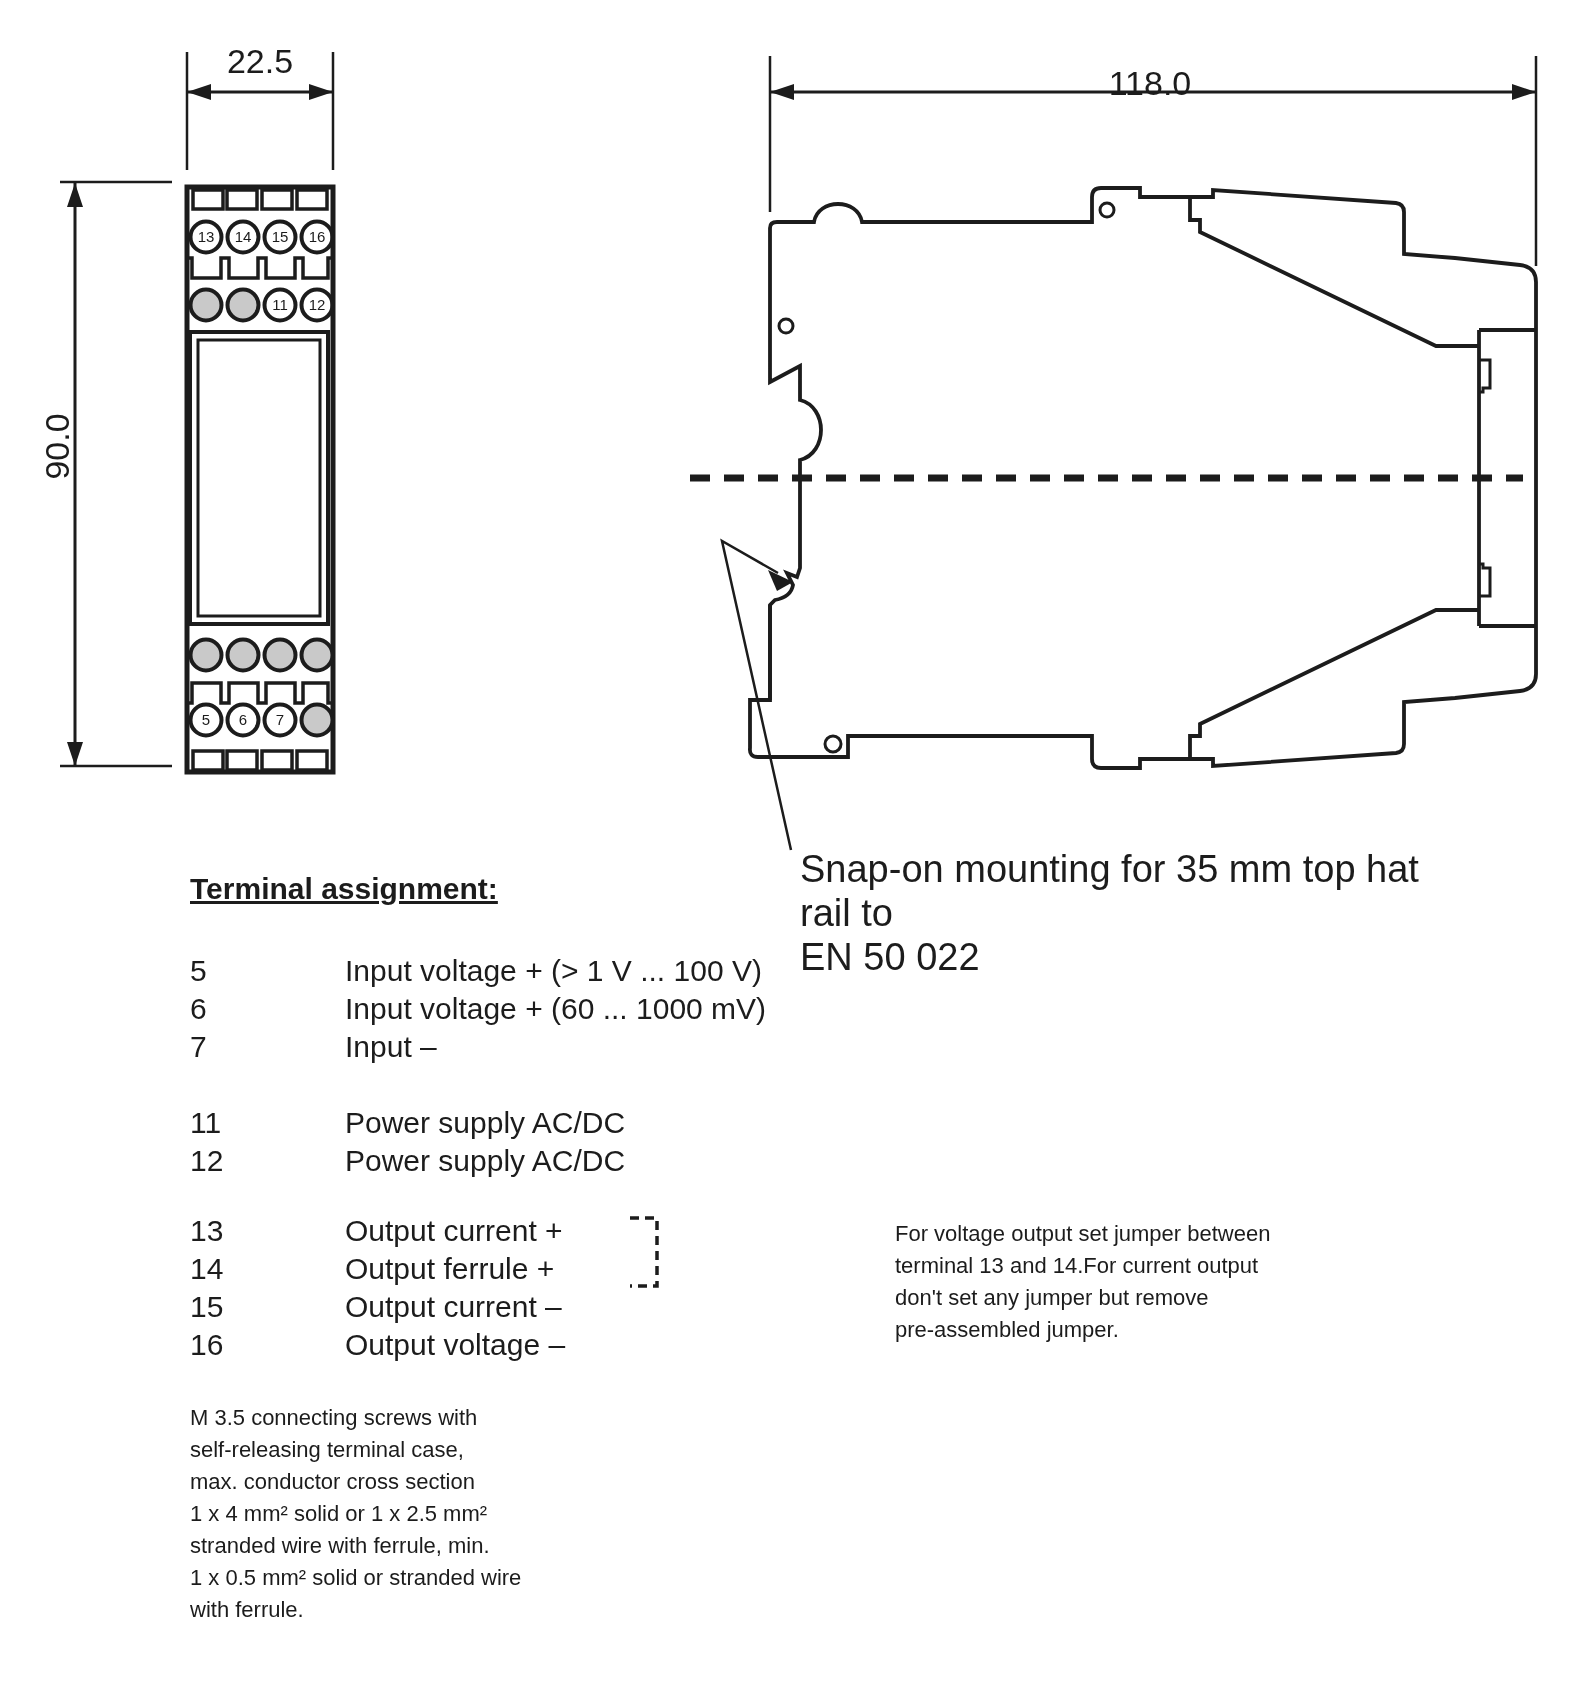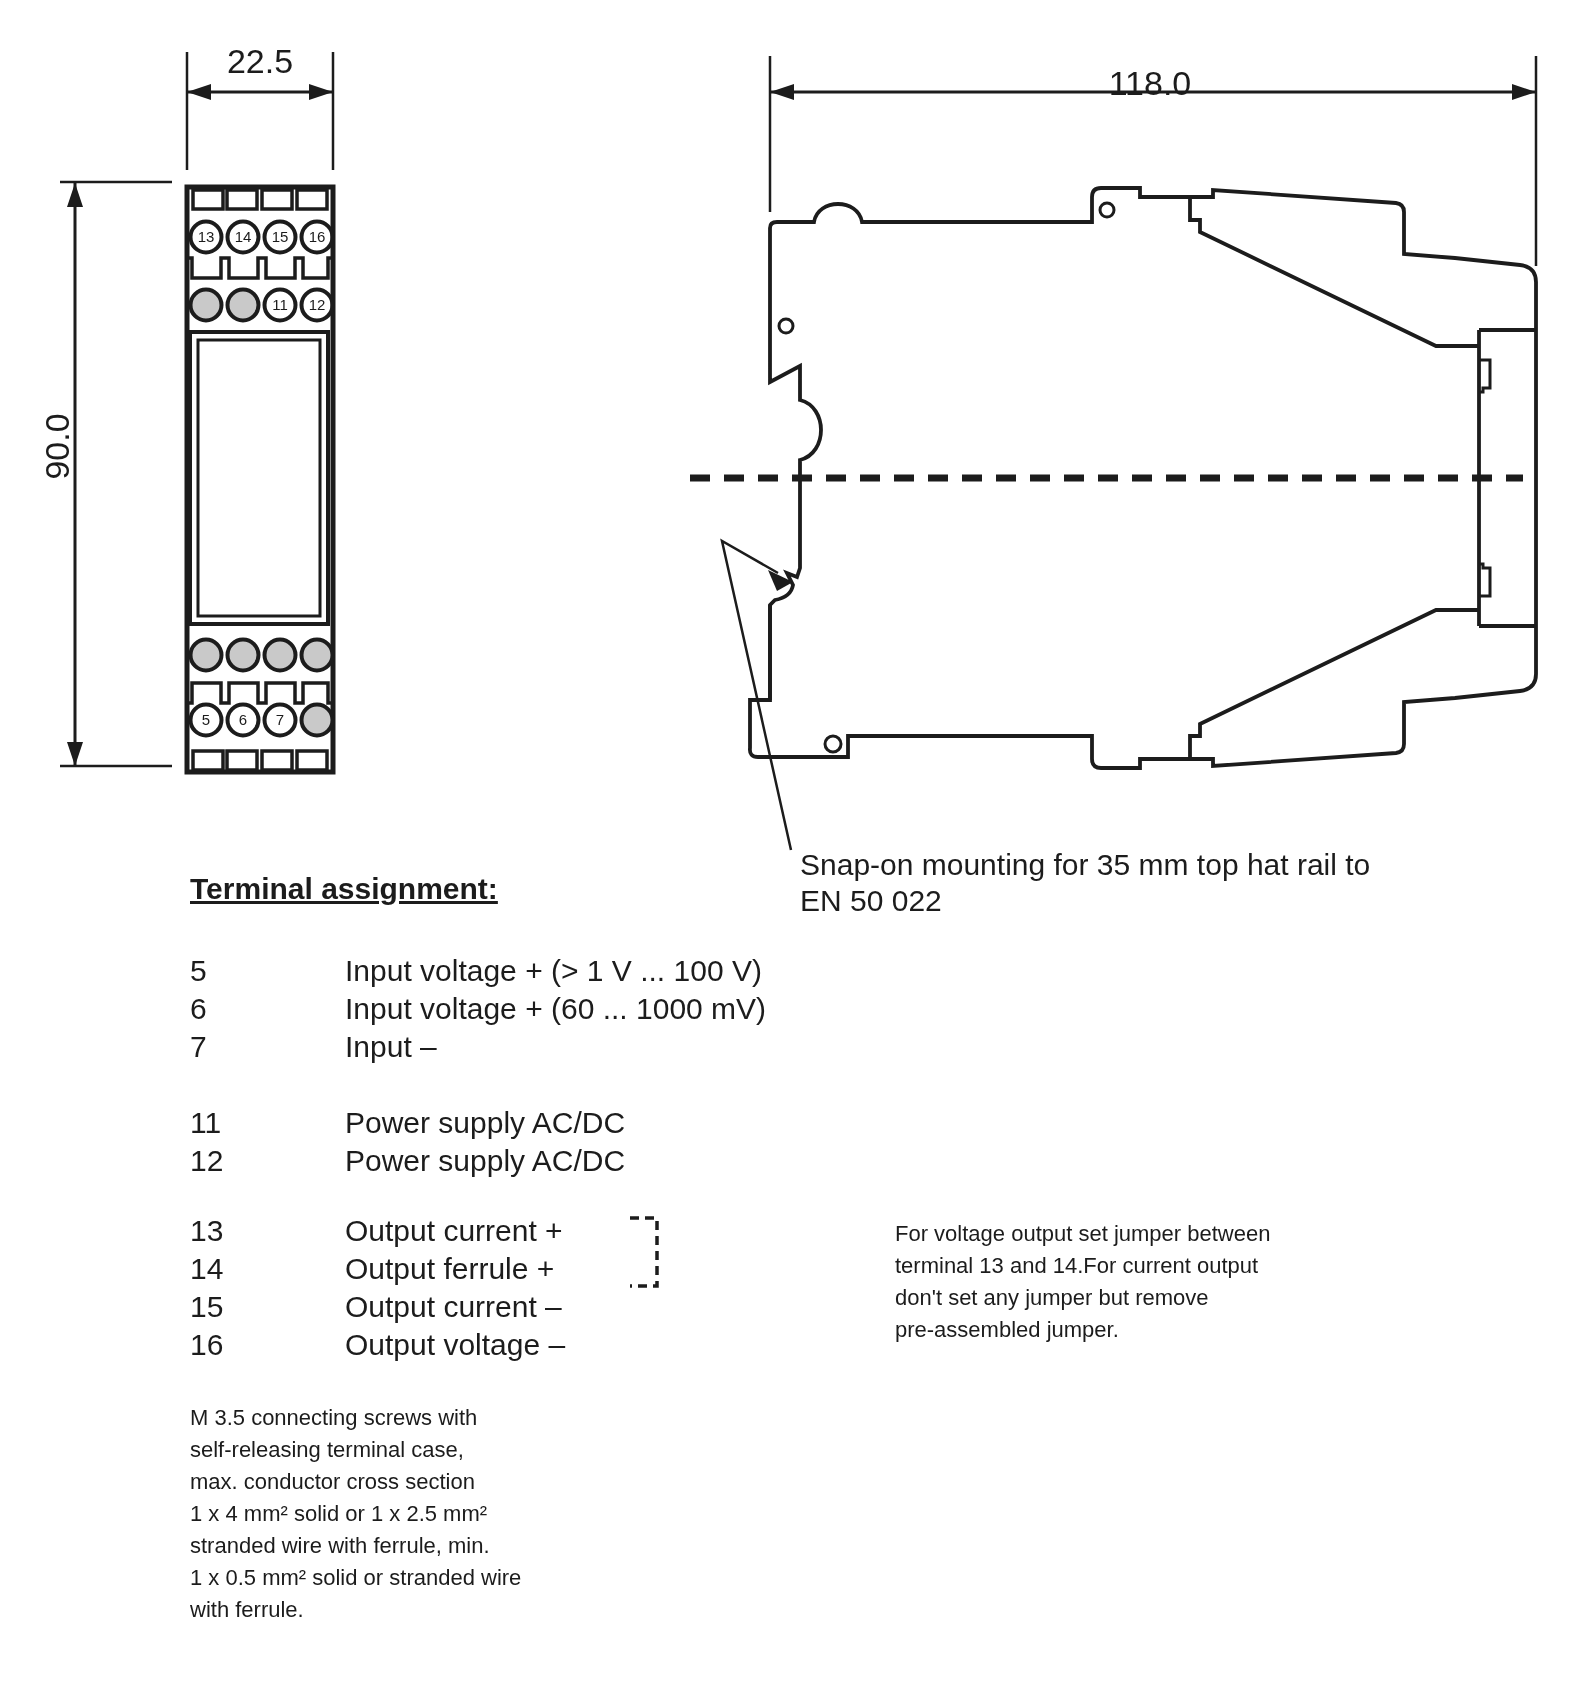--- a/index.html
+++ b/index.html
@@ -7,21 +7,21 @@
     position:relative;width:1595px;height:1698px;background:#ffffff;
     font-family:"Liberation Sans", sans-serif;color:#1c1c1c;overflow:hidden;
   }
   #lineart{position:absolute;left:0;top:0;}
   .abs{position:absolute;}
   .dimlabel{font-size:34px;white-space:nowrap;}
   .dimlabel.center{text-align:center;}
   .circlelabel{
     font-size:15px;width:34px;text-align:center;line-height:18px;
   }
-  .callout{font-size:30px;line-height:36px;white-space:pre-line;}
+  .callout{font-size:38px;line-height:44px;white-space:pre-line;}
   .title{font-size:30px;font-weight:bold;white-space:nowrap;text-decoration:underline;}
   .tgroup{position:absolute;left:190px;width:760px;}
   .trow{display:flex;height:38px;line-height:38px;font-size:30px;}
   .tnum{width:155px;flex:0 0 155px;}
   .tdesc{white-space:pre;}
   .para{font-size:22px;line-height:32px;white-space:pre-line;}
   .rot90{
     transform:rotate(-90deg);transform-origin:50% 50%;
     width:100px;text-align:center;
   }

